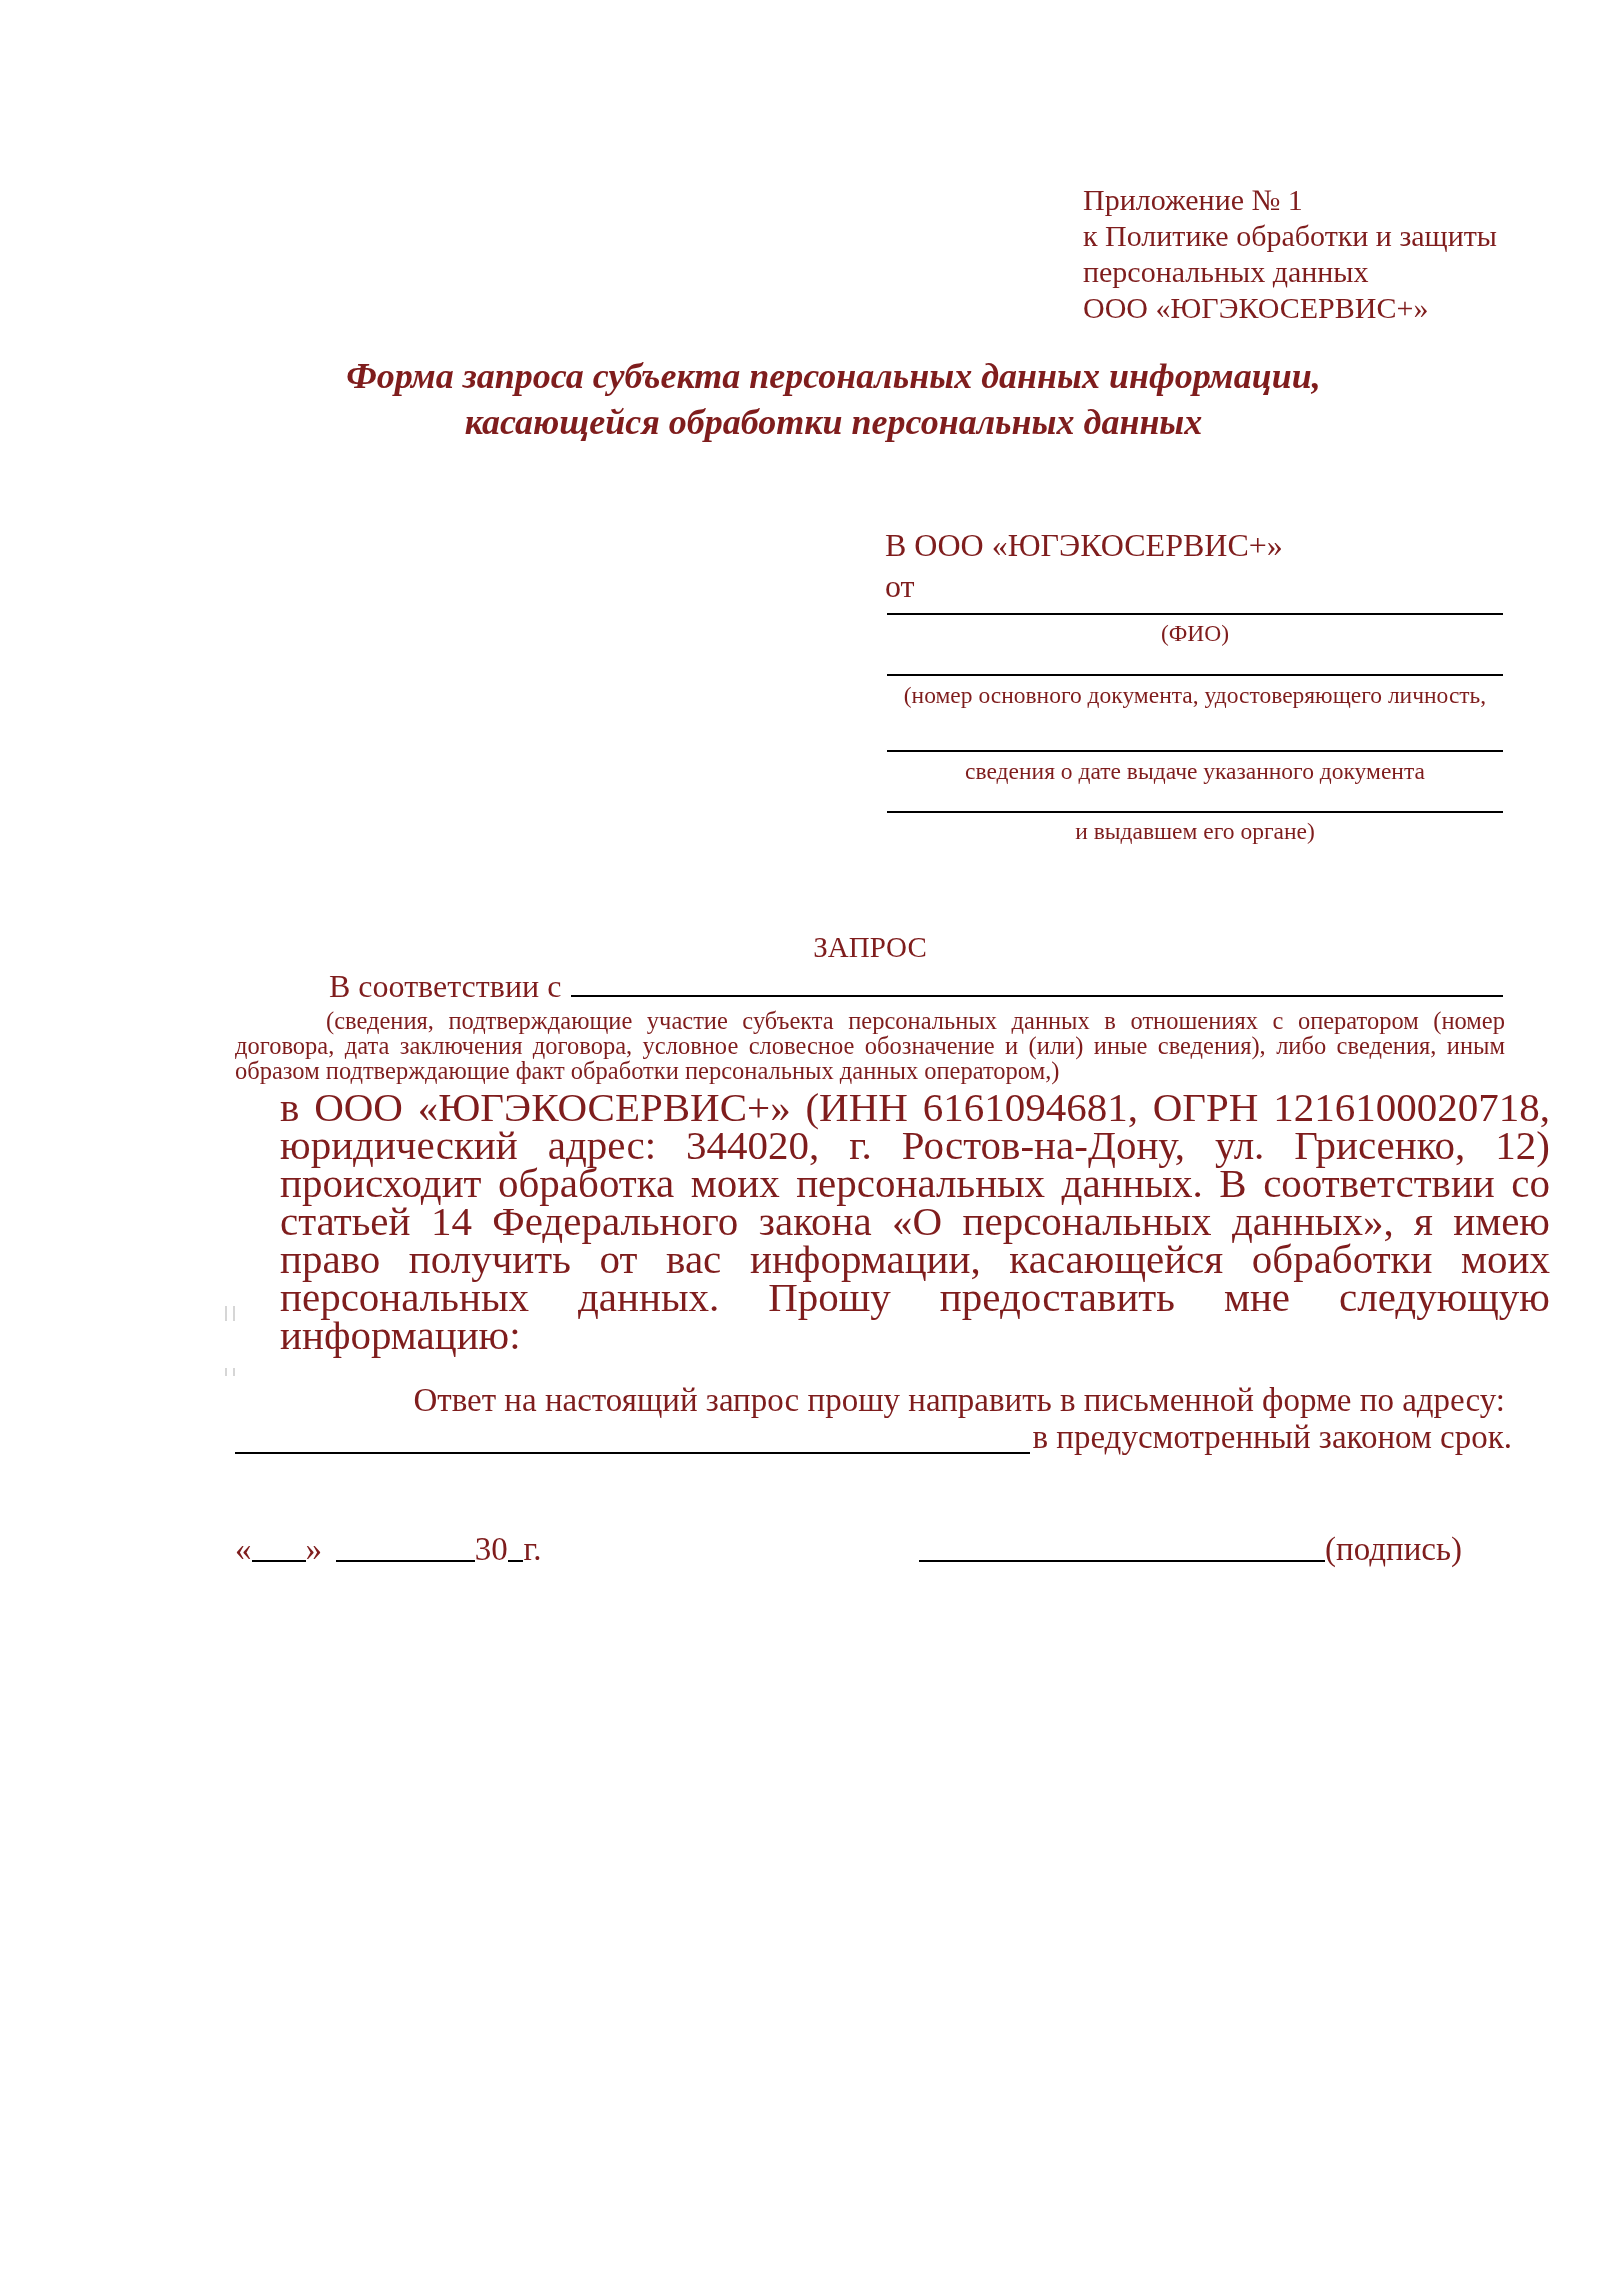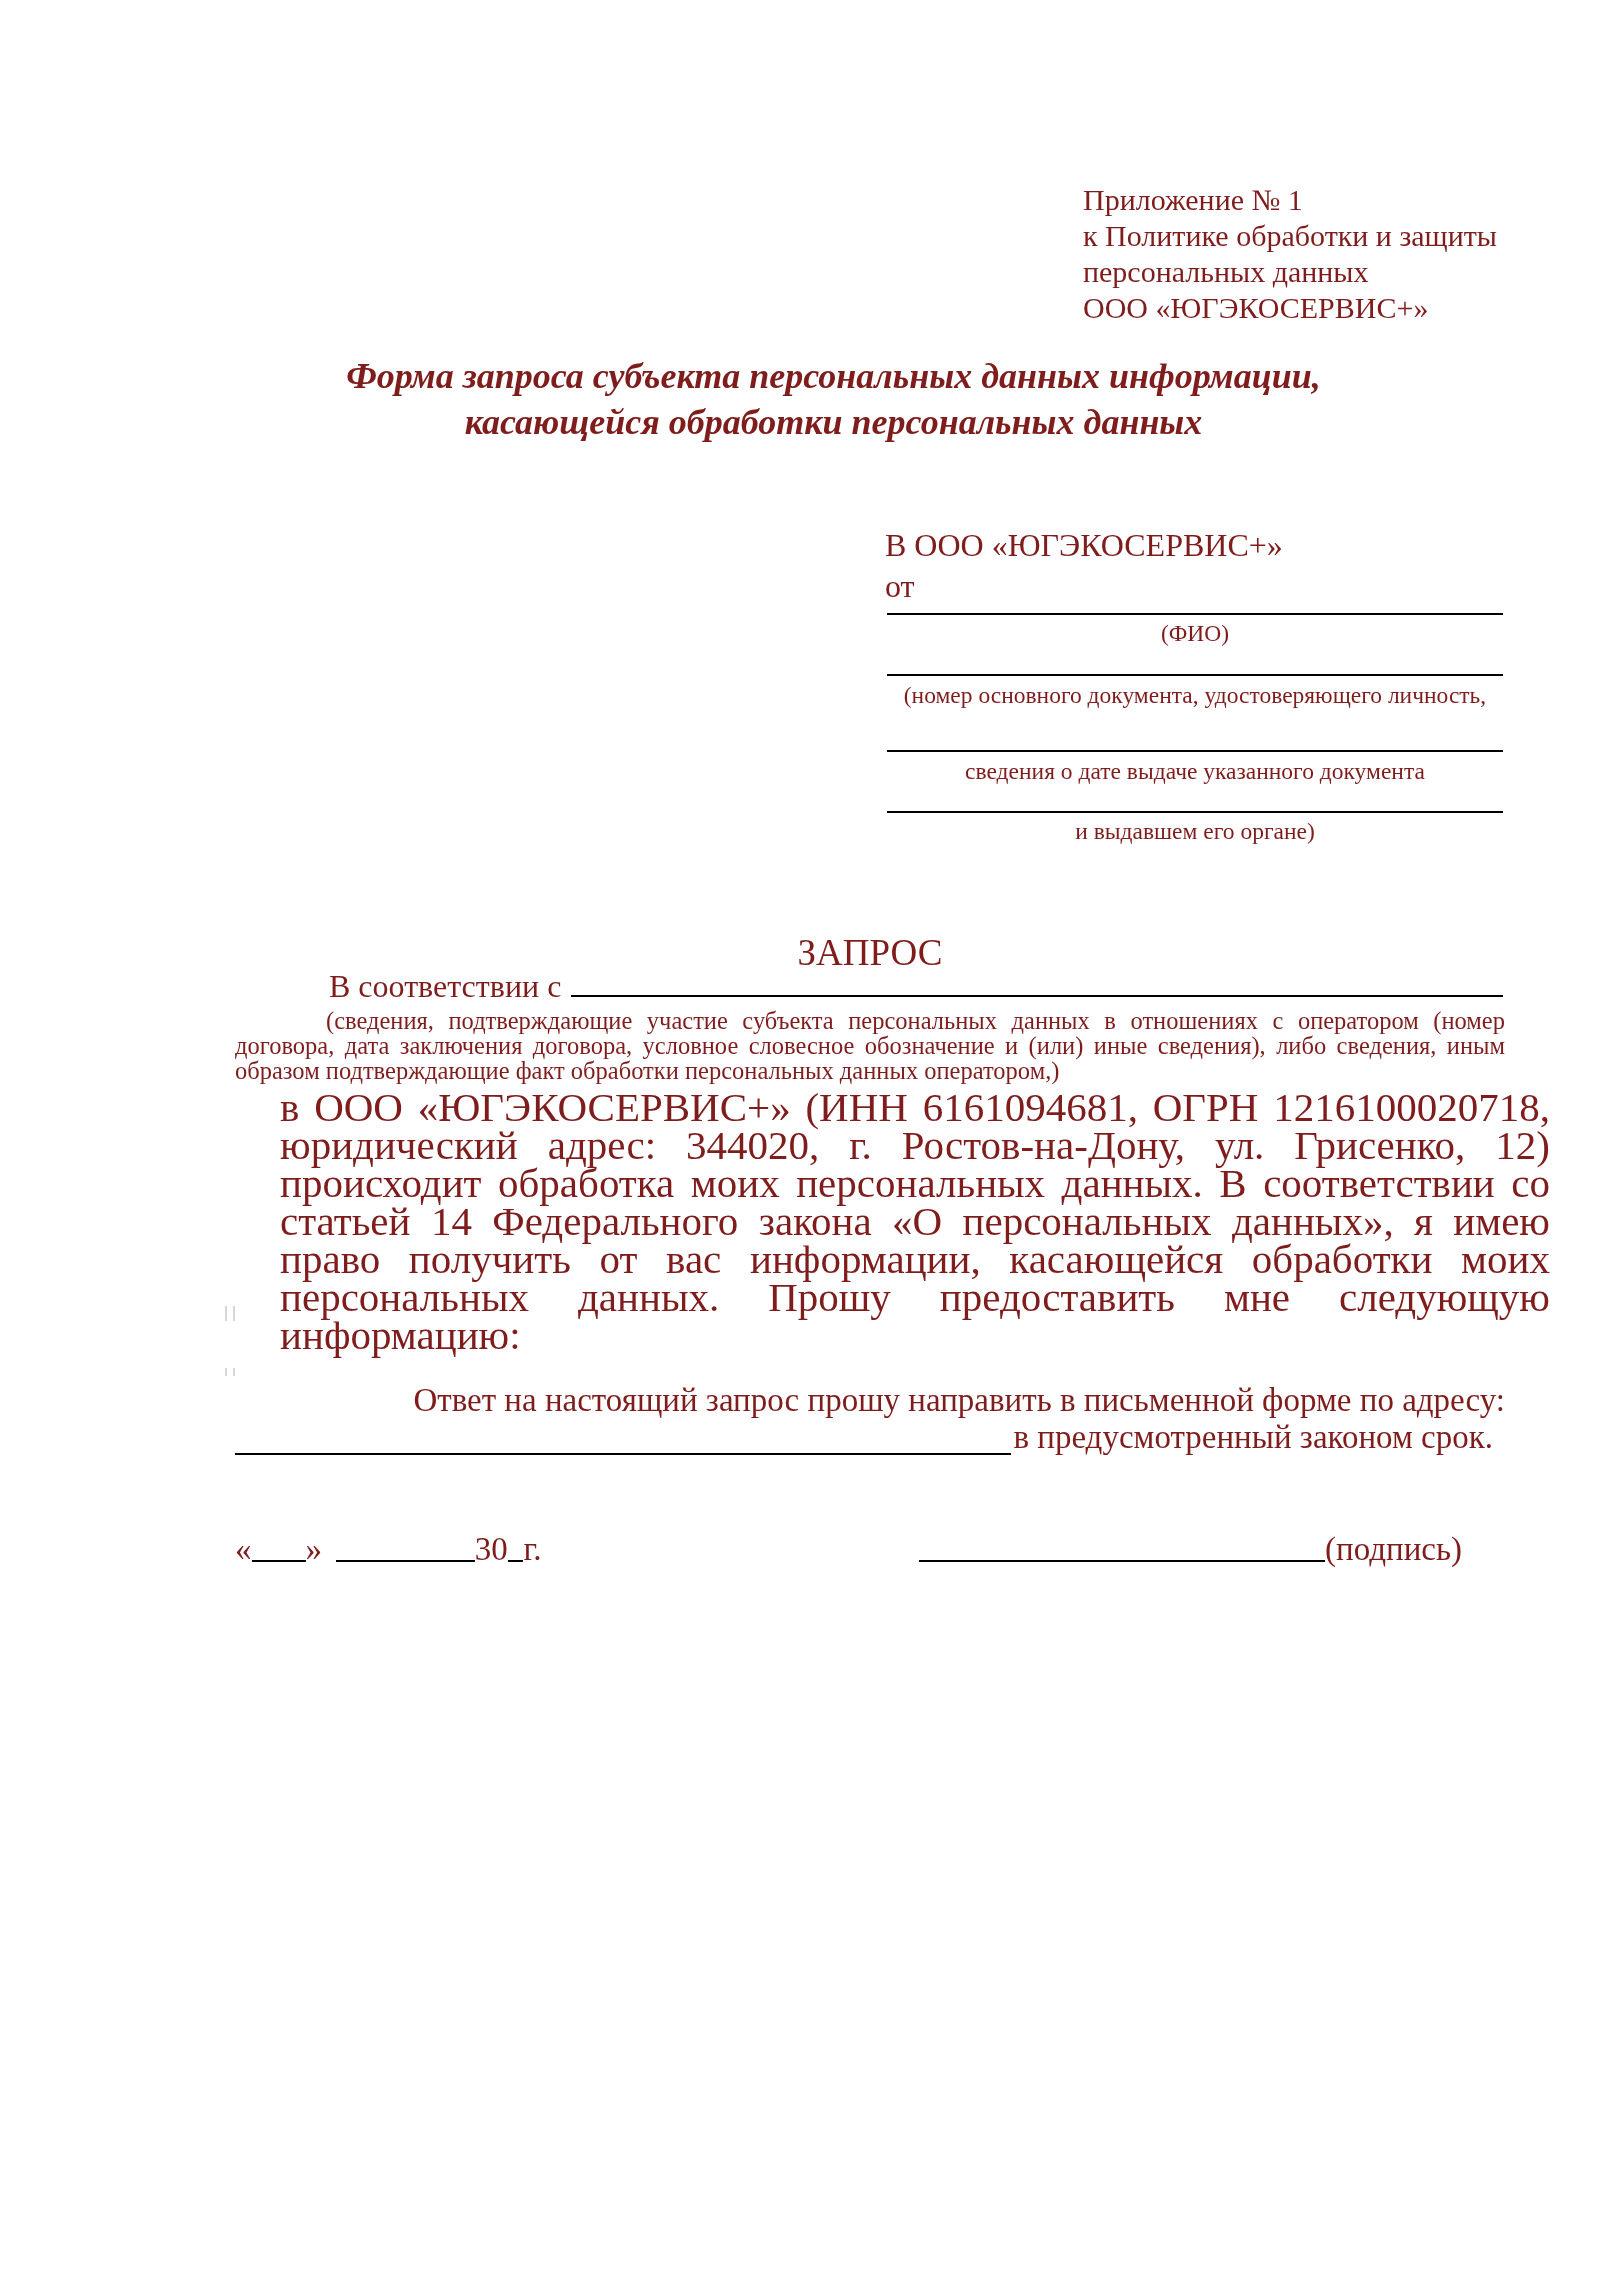--- a/index.html
+++ b/index.html
@@ -57,21 +57,21 @@
     line-height: 27.4px;
     white-space: nowrap;
   }
 
   
   .request-heading {
     left: 235px;
     width: 1270px;
     top: 931px;
     text-align: center;
-    font-size: 37px;
+    font-size: 29px;
   }
   .intro-row {
     left: 329px;
     right: 118px;
     top: 966px;
     display: flex;
     align-items: baseline;
     font-size: 32px;
     line-height: 35px;
   }
@@ -116,24 +116,24 @@
     left: 235px;
     width: 1270px;
     top: 1382px;
     text-align: right;
     font-size: 33px;
     line-height: 37px;
     white-space: nowrap;
   }
   .response-line2 {
     left: 235px;
-    right: 128px;
+    right: 109px;
     top: 1419px;
     display: flex;
-    align-items: center;
+    align-items: flex-start;
     font-size: 33px;
     line-height: 37px;
   }
   .response-line2 .fill-line {
     margin-left: 0;
     margin-right: 2px;
     border-bottom-width: 2.9px;
     height: 33px;
   }
   .response-line2 .suffix { white-space: nowrap; }

